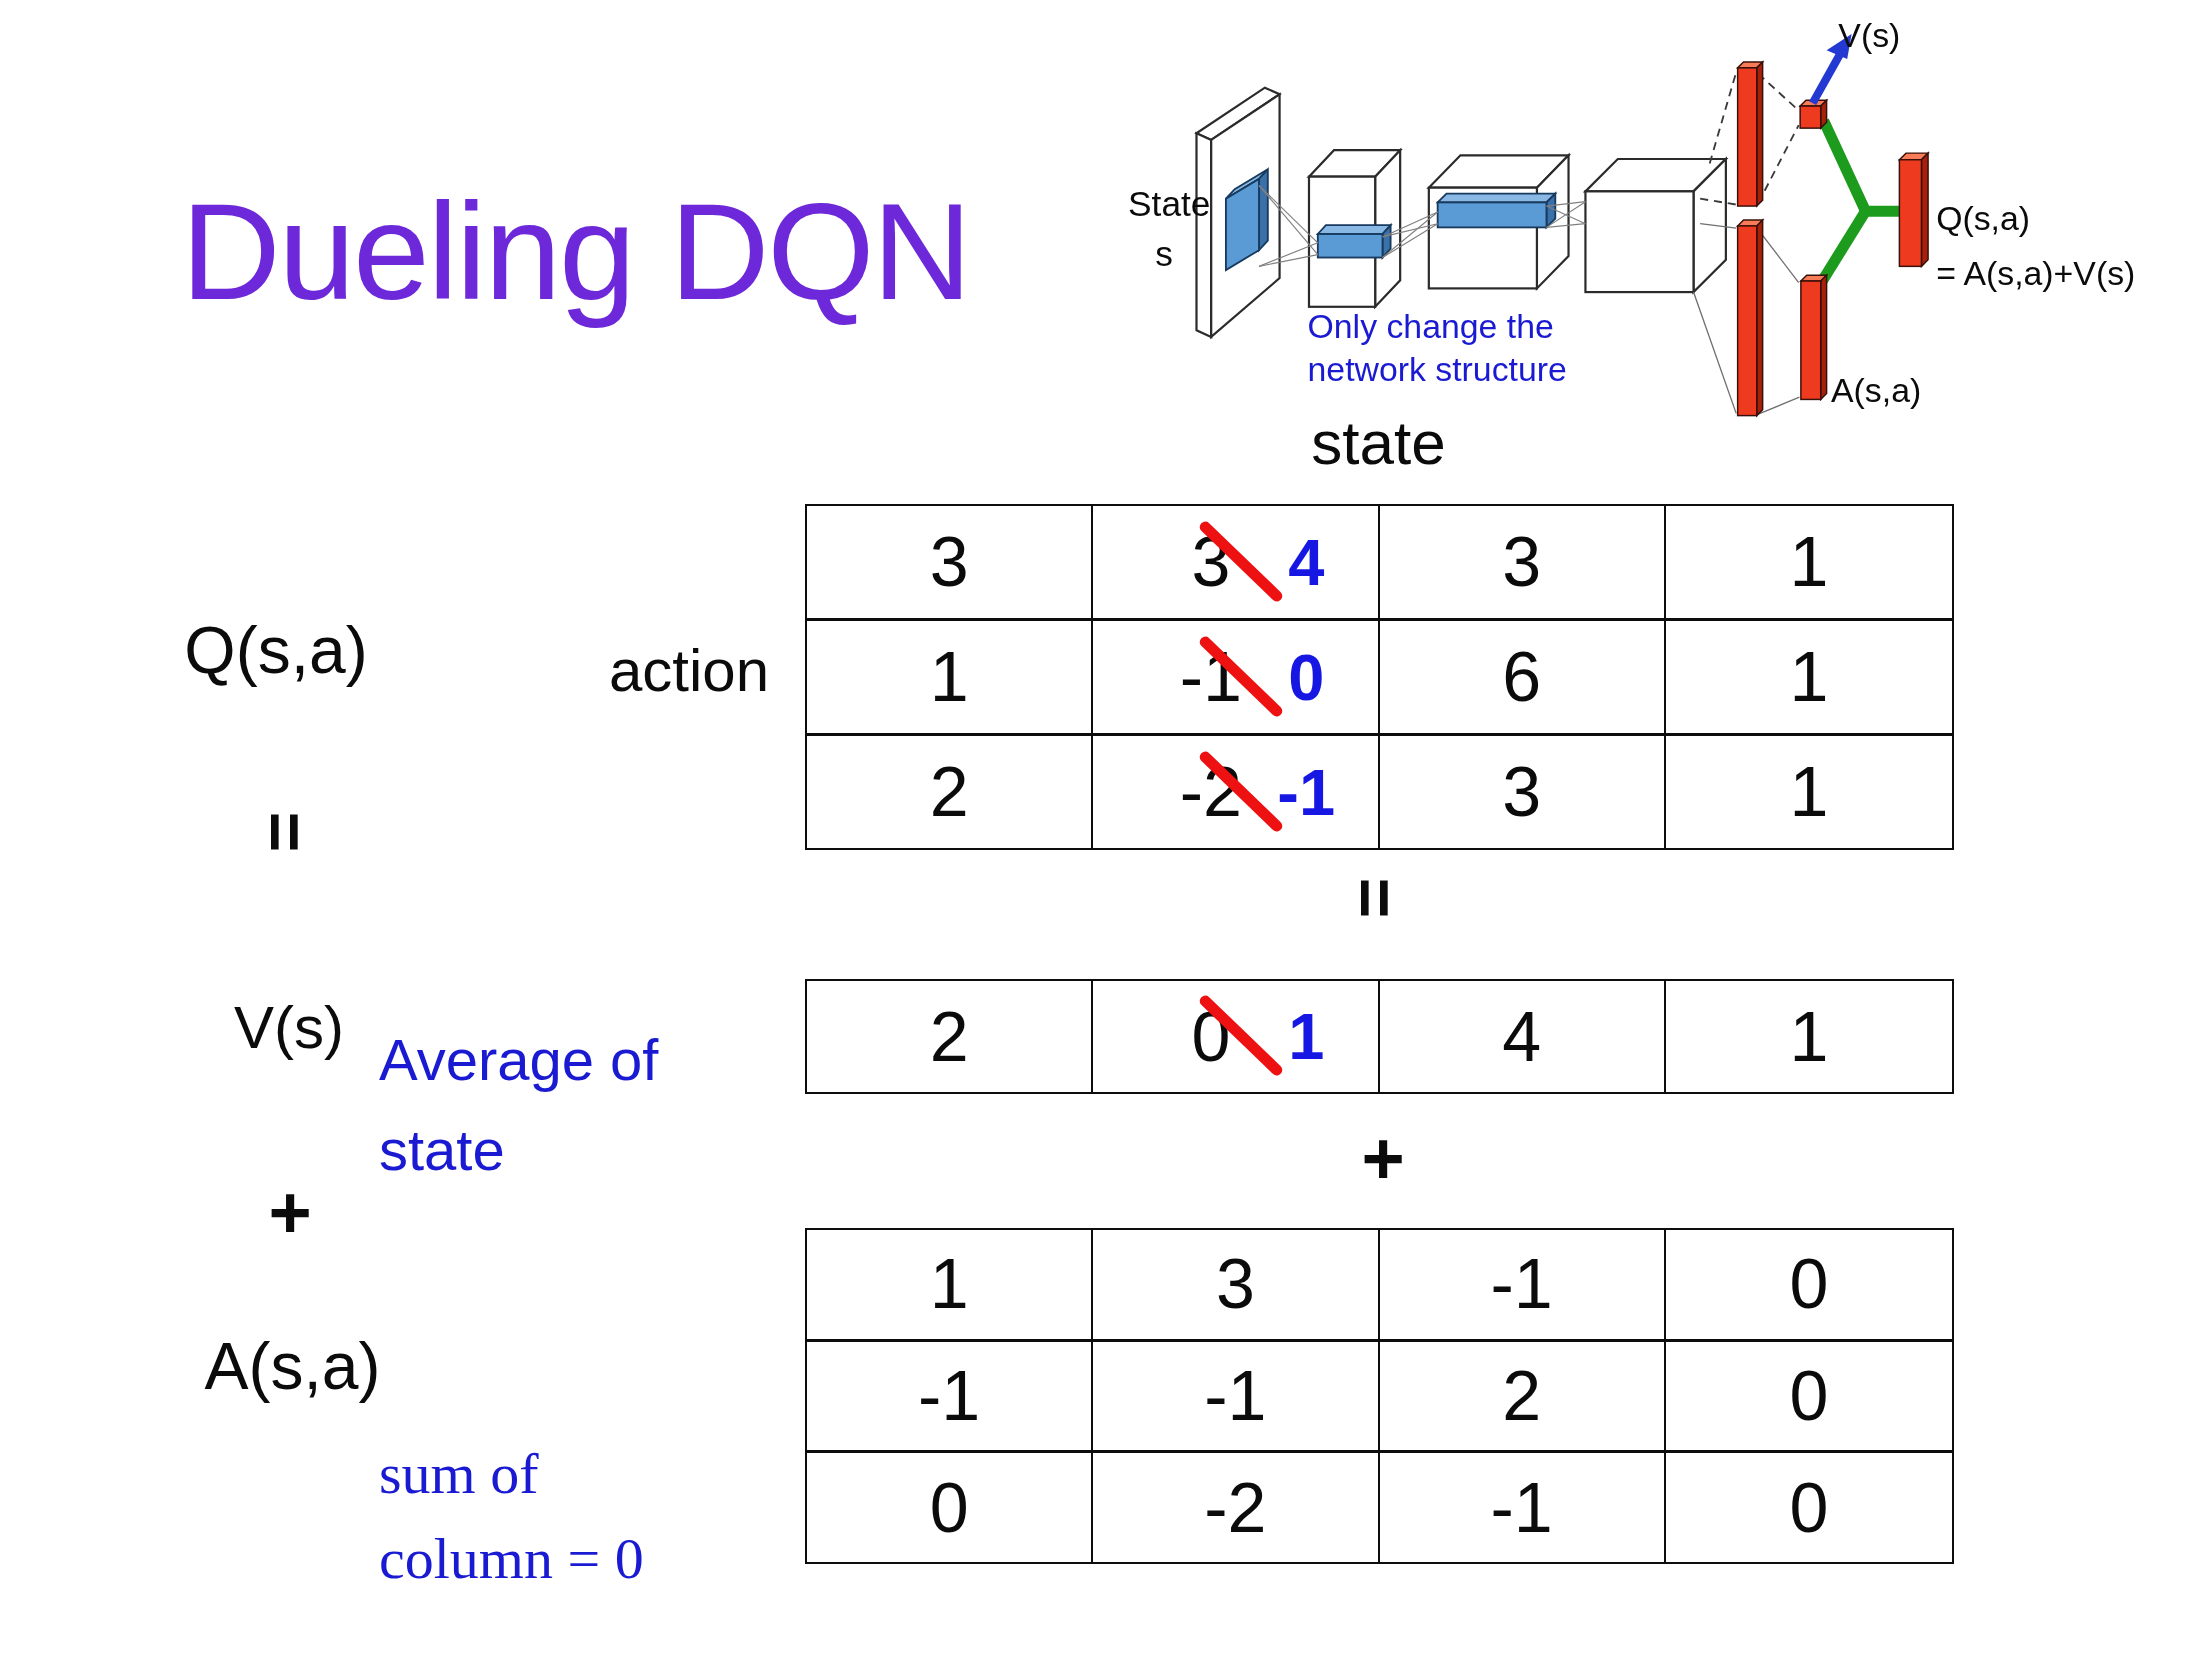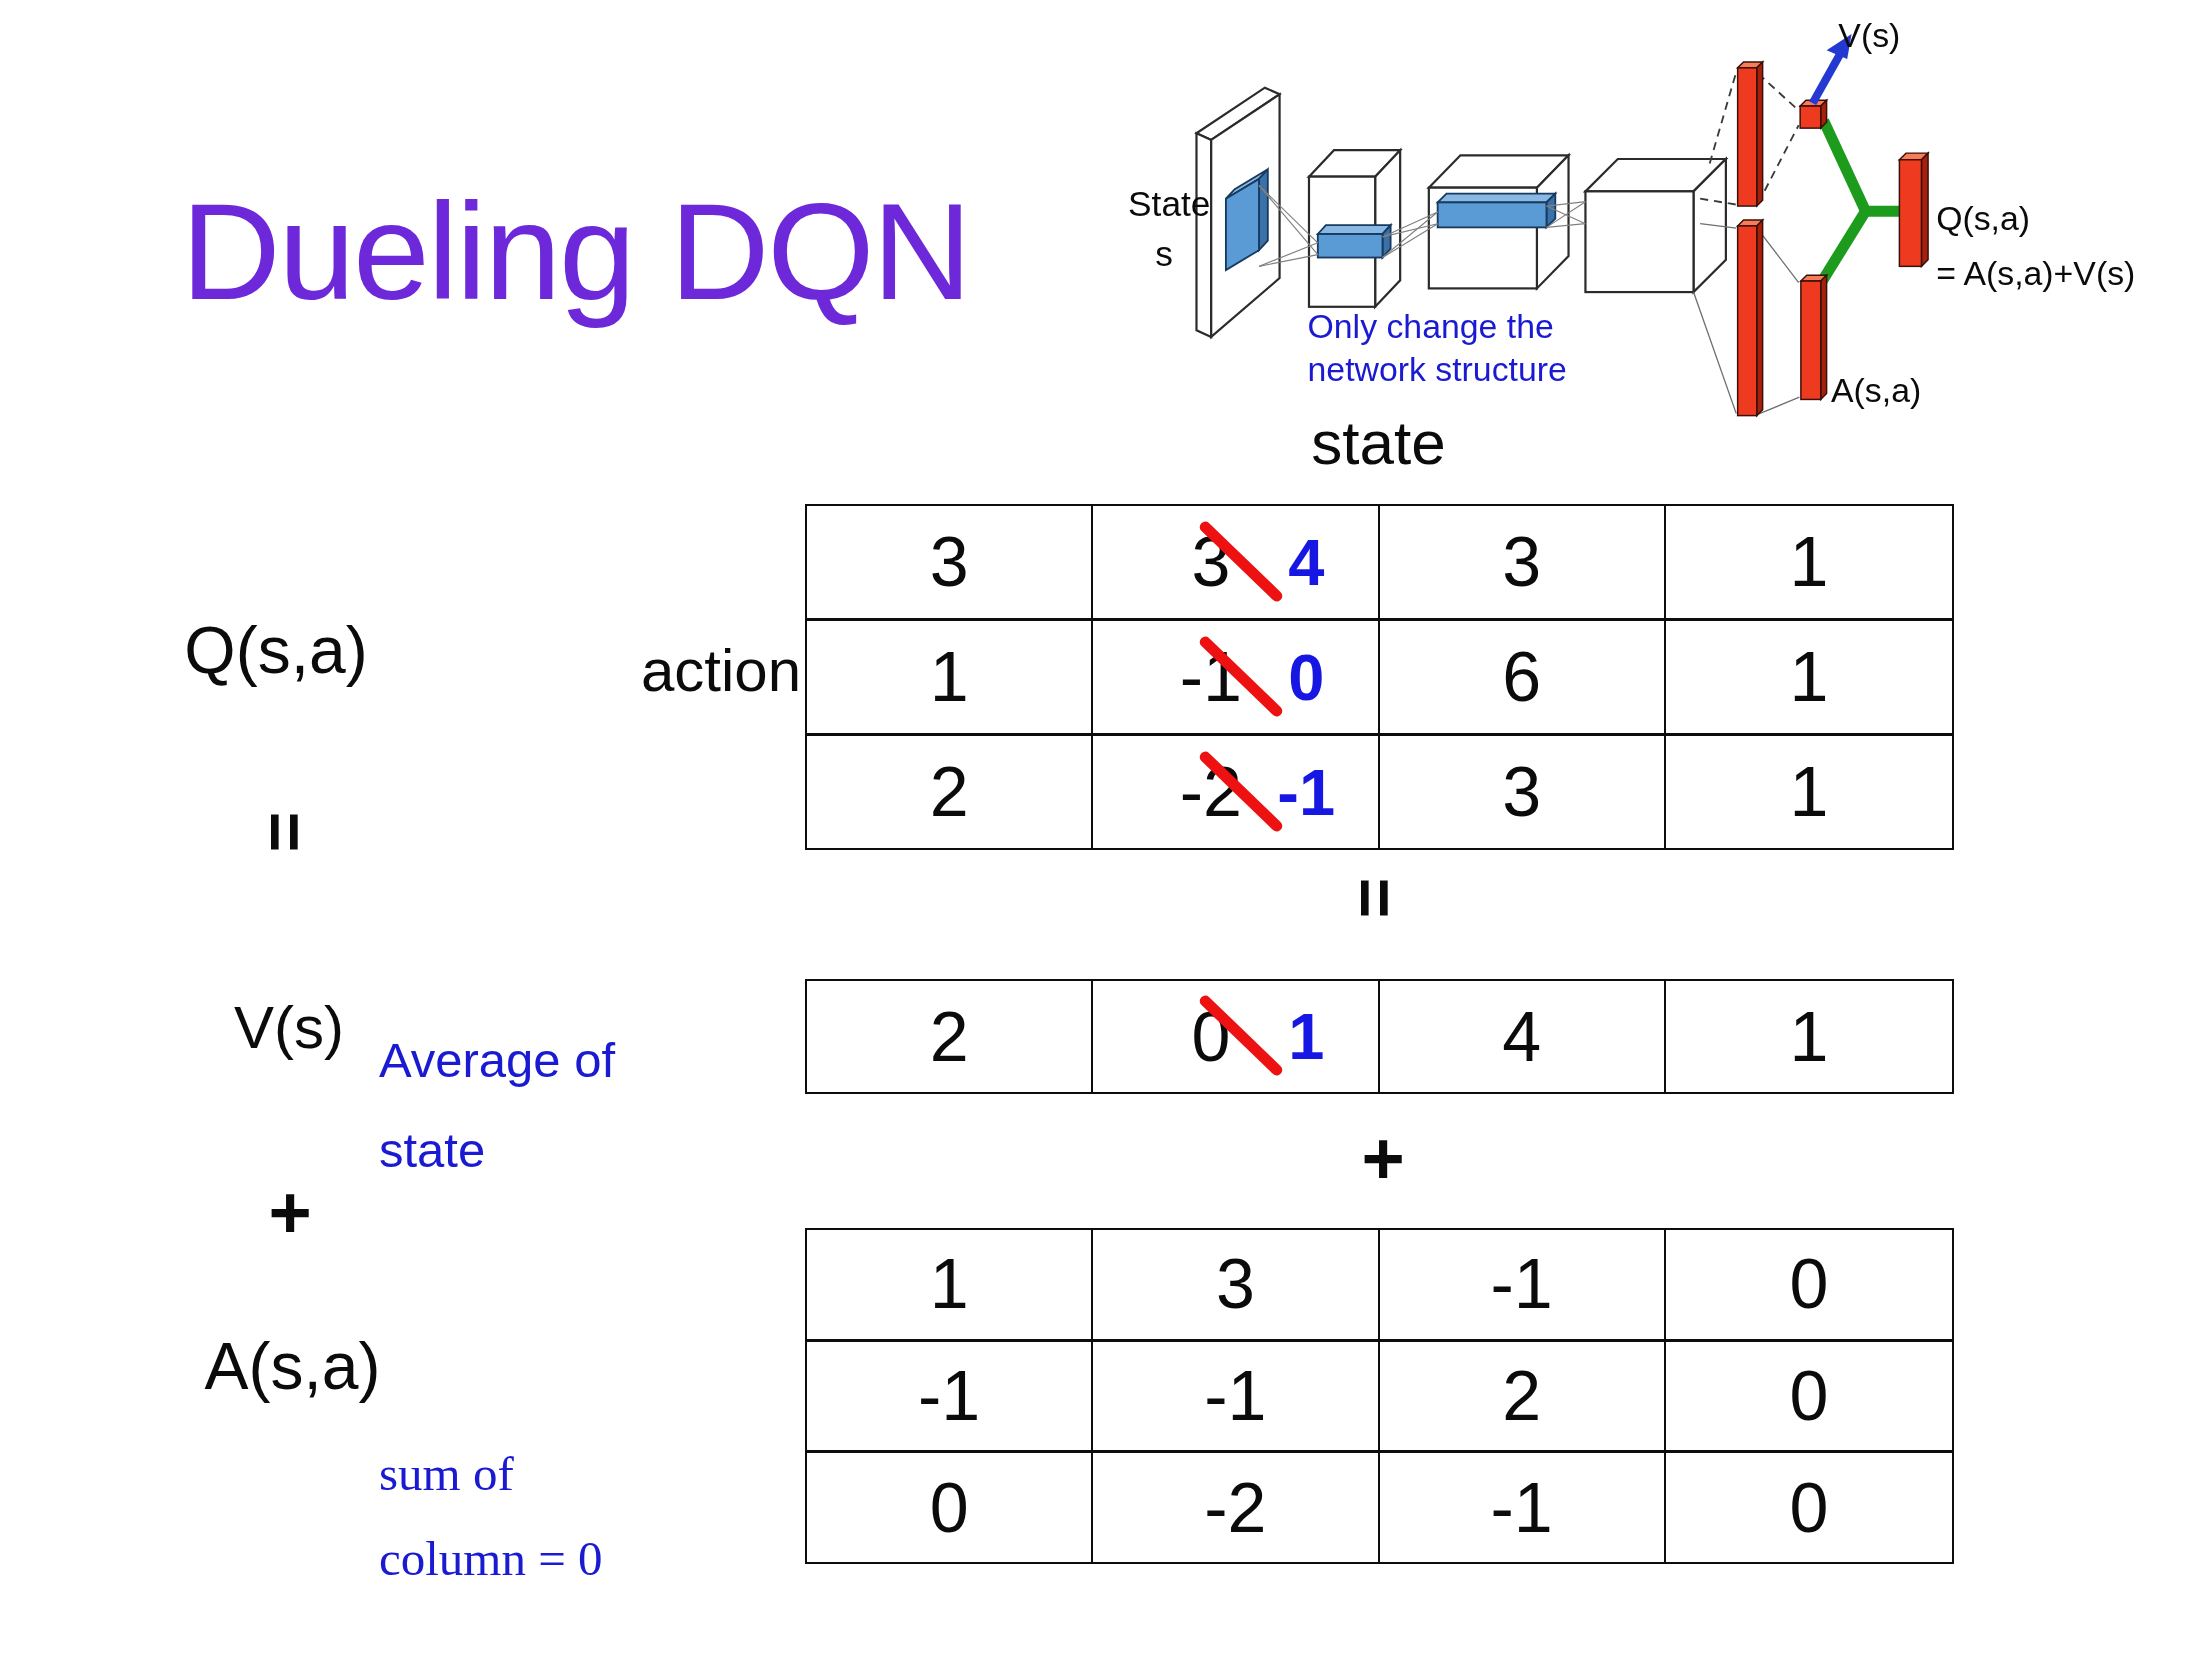--- a/index.html
+++ b/index.html
@@ -8,21 +8,21 @@
   .abs{position:absolute;}
 
   
   .title{left:181px;top:182px;font-size:138px;font-weight:300;letter-spacing:-2.2px;
          color:#6d28d9;white-space:nowrap;line-height:1;}
 
   
   .biglabel{font-weight:400;color:#0b0b0b;white-space:nowrap;text-align:center;line-height:1;}
 
   
-  .bluenote{color:#1a1ad2;font-size:49px;font-weight:500;line-height:90px;white-space:nowrap;}
+  .bluenote{color:#1a1ad2;font-size:58px;font-weight:500;line-height:90px;white-space:nowrap;}
 
   
   .rot-eq{width:74px;height:74px;display:flex;align-items:center;justify-content:center;
           transform:rotate(90deg);font-size:70px;font-weight:700;color:#0b0b0b;line-height:1;}
   .plus{width:74px;height:74px;display:flex;align-items:center;justify-content:center;
         font-size:74px;font-weight:700;color:#0b0b0b;line-height:1;}
 
   
   .mtable{display:grid;grid-template-columns:repeat(4,1fr);border:2.9px solid #0d0d0d;background:#fff;}
   .mtable .cell{position:relative;display:flex;align-items:center;justify-content:center;
@@ -163,21 +163,21 @@
   <text x="1193" y="300" font-size="46">Q(s,a)</text>
   <text x="1193" y="375" font-size="46">= A(s,a)+V(s)</text>
   <text x="1050" y="535" font-size="46">A(s,a)</text>
   <text class="note" x="338" y="448" font-size="46">Only change the</text>
   <text class="note" x="338" y="506" font-size="46">network structure</text>
 </svg>
 
 <div class="abs biglabel" style="left:1261px;top:412px;width:235px;font-size:62px;">state</div>
 
 <div class="abs biglabel" style="left:184px;top:617px;width:184px;font-size:66px;">Q(s,a)</div>
-<div class="abs biglabel" style="left:620px;top:641px;width:202px;font-size:60px;">action</div>
+<div class="abs biglabel" style="left:588px;top:641px;width:202px;font-size:60px;">action</div>
 
 <div class="abs rot-eq" style="left:248px;top:795px;">=</div>
 <div class="abs rot-eq" style="left:1338px;top:861px;">=</div>
 
 <div class="abs mtable q-table" style="left:805px;top:504px;width:1145px;height:342px;">
   <div class="cell">3</div>
   <div class="cell replace">
     <span class="old-val">3</span>
     <span class="strike"></span>
     <span class="new-val">4</span>

